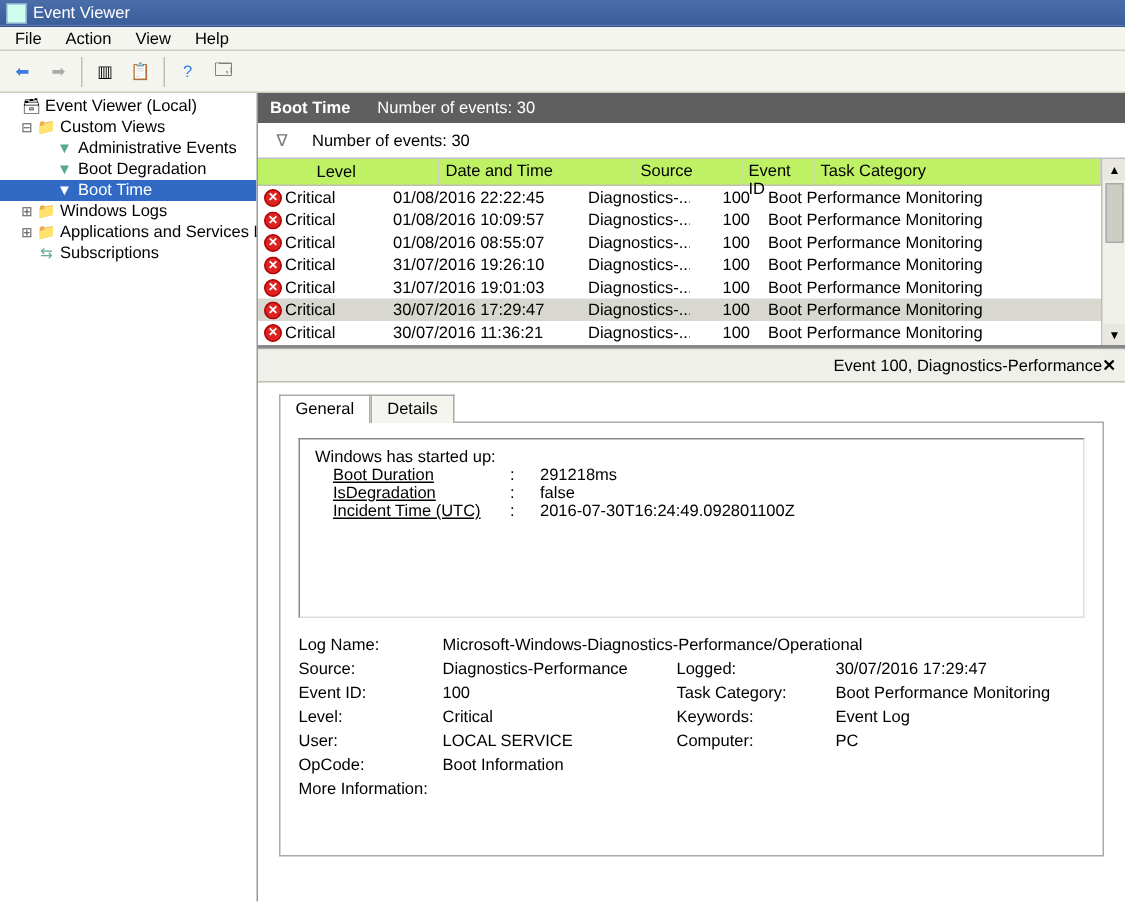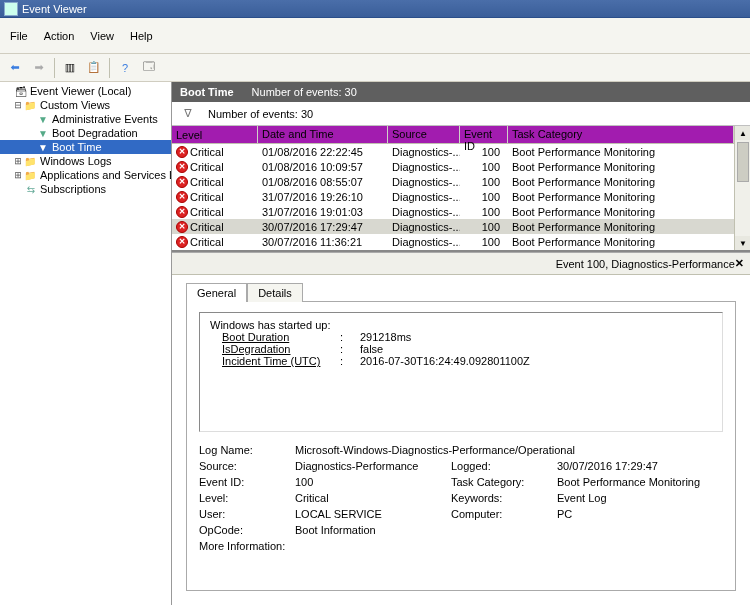--- a/index.html
+++ b/index.html
@@ -3,21 +3,21 @@
 <meta charset="utf-8">
 <style>
 * { box-sizing: border-box; margin: 0; padding: 0; font-family: "Segoe UI", Tahoma, sans-serif; font-size: 11px; }
 body { width: 750px; height: 605px; background: #fff; overflow: hidden; color: #000; }
 
 
 .titlebar { height: 18px; background: linear-gradient(#4a6ea9, #3a5e99); color: #fff; display: flex; align-items: center; padding: 0 4px; font-size: 12px; border-bottom: 1px solid #2a4e89; }
 .titlebar .win-icon { width: 14px; height: 14px; margin-right: 4px; background: #cfe; border: 1px solid #8ac; }
 
 
-.menubar { height: 36px; background: #f5f5f0; display: flex; align-items: center; border-bottom: 1px solid #d0cdc0; padding-left: 2px; }
+.menubar { height: 16px; background: #f5f5f0; display: flex; align-items: center; border-bottom: 1px solid #d0cdc0; padding-left: 2px; }
 .menubar span { padding: 3px 8px; }
 
 
 .toolbar { height: 28px; background: #f5f5f0; border-bottom: 1px solid #d0cdc0; display: flex; align-items: center; padding: 0 4px; gap: 2px; }
 .toolbar .tbtn { width: 22px; height: 22px; display: flex; align-items: center; justify-content: center; border: 1px solid transparent; border-radius: 2px; }
 .toolbar .sep { width: 1px; height: 20px; background: #c0c0b0; margin: 0 2px; }
 
 
 .main { display: flex; height: 539px; }
 .tree { width: 172px; border-right: 1px solid #999; background: #fff; overflow: hidden; padding-top: 2px; }
@@ -33,21 +33,21 @@
 .ev-head { height: 20px; background: #5f5f5f; color: #fff; display: flex; align-items: center; padding: 0 8px; gap: 18px; font-size: 11px; }
 .ev-head .hdr-title { font-weight: bold; }
 
 
 .filter-row { height: 24px; background: #fff; border-bottom: 1px solid #c0c0c0; display: flex; align-items: center; padding: 0 8px; gap: 12px; }
 .filter-icon { width: 16px; height: 16px; display: flex; align-items: center; justify-content: center; color: #777; }
 
 
 .grid-wrap { height: 126px; border-bottom: 2px solid #888; display: flex; }
 .grid { flex: 1; overflow: hidden; }
-.ghead { display: flex; background: #a21caf; border-bottom: 1px solid #c0c0b0; height: 18px; }
+.ghead { display: flex; background: #bef264; border-bottom: 1px solid #c0c0b0; height: 18px; padding-left: 35px; }
 .gh { border-right: 1px solid #d0d0c8; padding: 2px 4px; font-size: 11px; }
 .grow { display: flex; height: 15px; align-items: center; }
 .grow.sel { background: #d8d8d0; }
 .gc { padding: 0 4px; white-space: nowrap; overflow: hidden; font-size: 11px; }
 .lvl-icon { width: 12px; height: 12px; border-radius: 50%; background: #d22; border: 1px solid #a00; display: inline-flex; align-items: center; justify-content: center; color: #fff; font-size: 8px; font-weight: bold; margin-right: 2px; flex-shrink: 0; }
 .scrollbar-v { width: 16px; background: #f0f0ea; border-left: 1px solid #c0c0b0; position: relative; }
 .scrollbar-v .thumb { position: absolute; top: 16px; left: 2px; width: 12px; height: 40px; background: #cdcdc3; border: 1px solid #aaa; }
 .scrollbar-v .btn { position: absolute; left: 0; width: 16px; height: 14px; background: #e8e8e0; display: flex; align-items: center; justify-content: center; font-size: 8px; }
 .scrollbar-v .btn.up { top: 0; }
 .scrollbar-v .btn.down { bottom: 0; }

